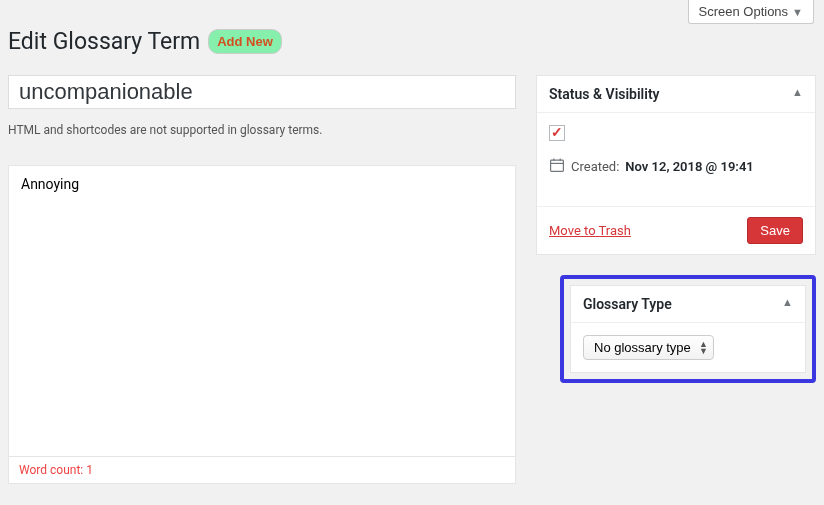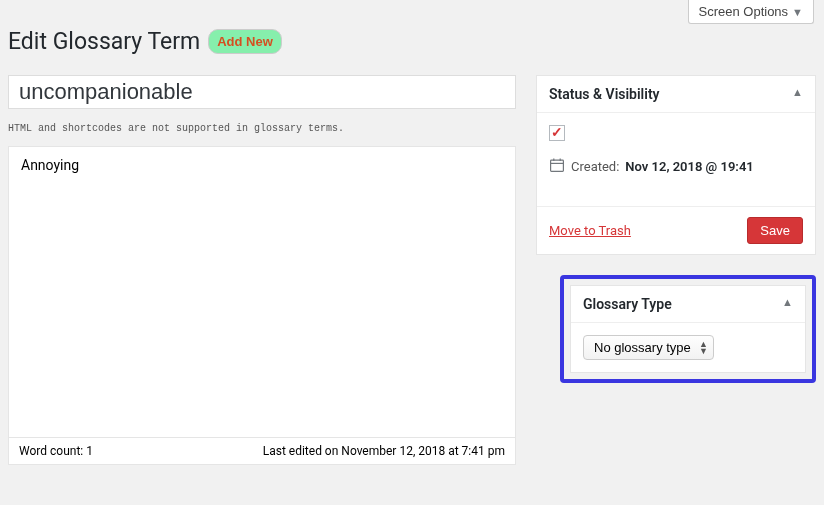--- a/index.html
+++ b/index.html
@@ -66,24 +66,23 @@
       width: 100%;
       font-size: 22px;
       padding: 6px 10px;
       border: 1px solid #ddd;
       background: #fff;
       color: #32373c;
       font-weight: 400;
       height: 34px;
     }
     .notice {
-      font-size: 10px;
+      font-size: 12px;
       color: #555;
-      margin: 14px 0 12px 0;
-      font-family: Liberation Mono, monospace;
+      margin: 14px 0 28px 0;
     }
     .editor-box {
       background: #fff;
       border: 1px solid #e5e5e5;
     }
     .editor-area {
       width: 100%;
       min-height: 290px;
       border: none;
       padding: 10px 12px;
@@ -92,21 +91,21 @@
       resize: none;
       outline: none;
       display: block;
     }
     .editor-status {
       display: flex;
       justify-content: space-between;
       border-top: 1px solid #e5e5e5;
       padding: 6px 10px;
       font-size: 12px;
-      color: #000000;
+      color: #ef4444;
       background: #fff;
     }
     .postbox {
       background: #fff;
       border: 1px solid #e5e5e5;
       margin-bottom: 20px;
     }
     .postbox-header {
       display: flex;
       justify-content: space-between;
@@ -243,21 +242,20 @@
 
       <div class="notice">HTML and shortcodes are not supported in glossary terms.</div>
 
       <div class="editor-box">
         <textarea class="editor-area" style="">Annoying</textarea>
         <div class="editor-status">
           <span>
             <span>Word count:</span>
             <span>1</span>
           </span>
-          <span>Last edited on November 12, 2018 at 7:41 pm</span>
         </div>
       </div>
     </div>
 
     <div class="col-side">
       <div class="postbox">
         <div class="postbox-header">
           <h2>Status &amp; Visibility</h2>
           <span class="toggle-arrow">▲</span>
         </div>

